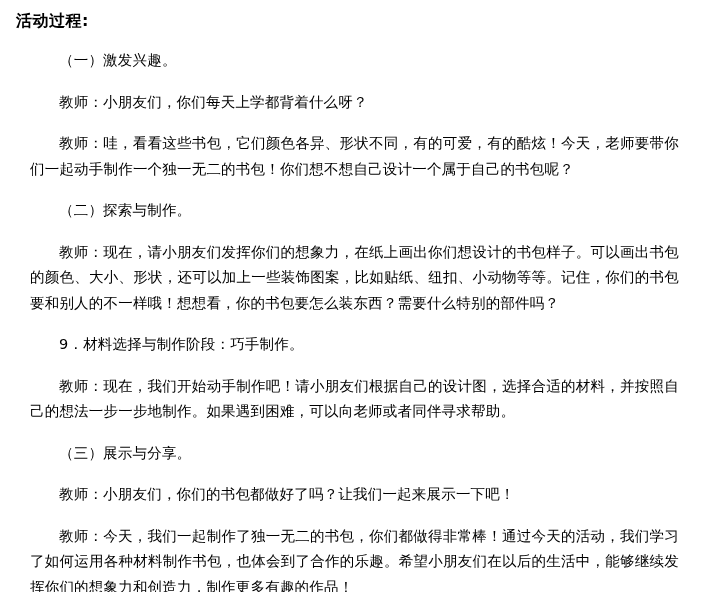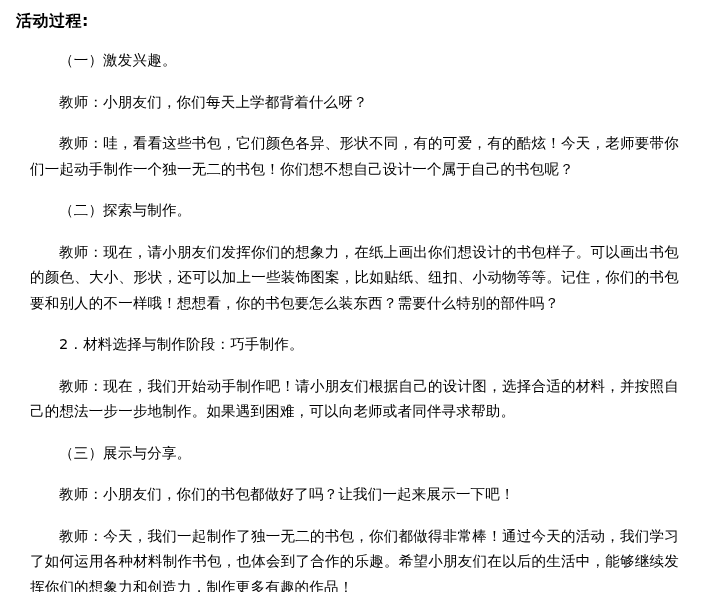--- a/index.html
+++ b/index.html
@@ -42,18 +42,18 @@
 <body>
 
 <div class="page">
   <h1 class="doc-title">活动过程:</h1>
 
   <p class="para">（一）激发兴趣。</p>
   <p class="para">教师：小朋友们，你们每天上学都背着什么呀？</p>
   <p class="para">教师：哇，看看这些书包，它们颜色各异、形状不同，有的可爱，有的酷炫！今天，老师要带你们一起动手制作一个独一无二的书包！你们想不想自己设计一个属于自己的书包呢？</p>
   <p class="para">（二）探索与制作。</p>
   <p class="para">教师：现在，请小朋友们发挥你们的想象力，在纸上画出你们想设计的书包样子。可以画出书包的颜色、大小、形状，还可以加上一些装饰图案，比如贴纸、纽扣、小动物等等。记住，你们的书包要和别人的不一样哦！想想看，你的书包要怎么装东西？需要什么特别的部件吗？</p>
-  <p class="para">2．材料选择与制作阶段：巧手制作。</p>
+  <p class="para">9．材料选择与制作阶段：巧手制作。</p>
   <p class="para">教师：现在，我们开始动手制作吧！请小朋友们根据自己的设计图，选择合适的材料，并按照自己的想法一步一步地制作。如果遇到困难，可以向老师或者同伴寻求帮助。</p>
   <p class="para">（三）展示与分享。</p>
   <p class="para">教师：小朋友们，你们的书包都做好了吗？让我们一起来展示一下吧！</p>
   <p class="para">教师：今天，我们一起制作了独一无二的书包，你们都做得非常棒！通过今天的活动，我们学习了如何运用各种材料制作书包，也体会到了合作的乐趣。希望小朋友们在以后的生活中，能够继续发挥你们的想象力和创造力，制作更多有趣的作品！</p>
 </div>
 
 </body></html>

